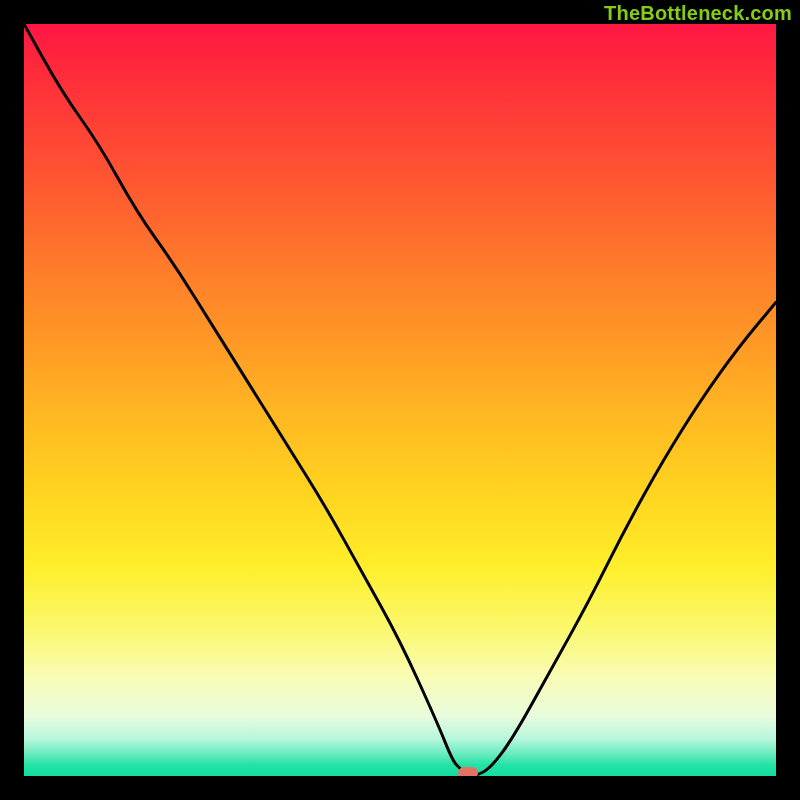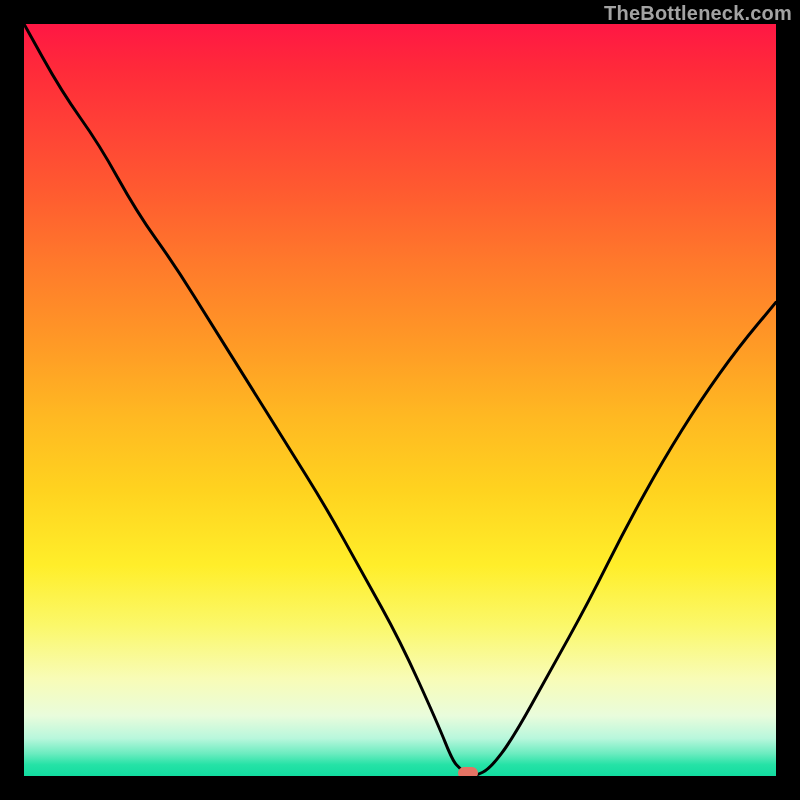--- a/index.html
+++ b/index.html
@@ -14,21 +14,21 @@
   .frame {
     position: relative;
     width: 800px;
     height: 800px;
     background: #000;
   }
   .watermark {
     position: absolute;
     top: 2px;
     right: 8px;
-    color: #a3a3a3;
+    color: #84cc16;
     font-size: 20px;
     font-weight: 600;
     letter-spacing: 0.2px;
     z-index: 5;
     user-select: none;
   }
   .plot-area {
     position: absolute;
     left: 24px;
     top: 24px;

